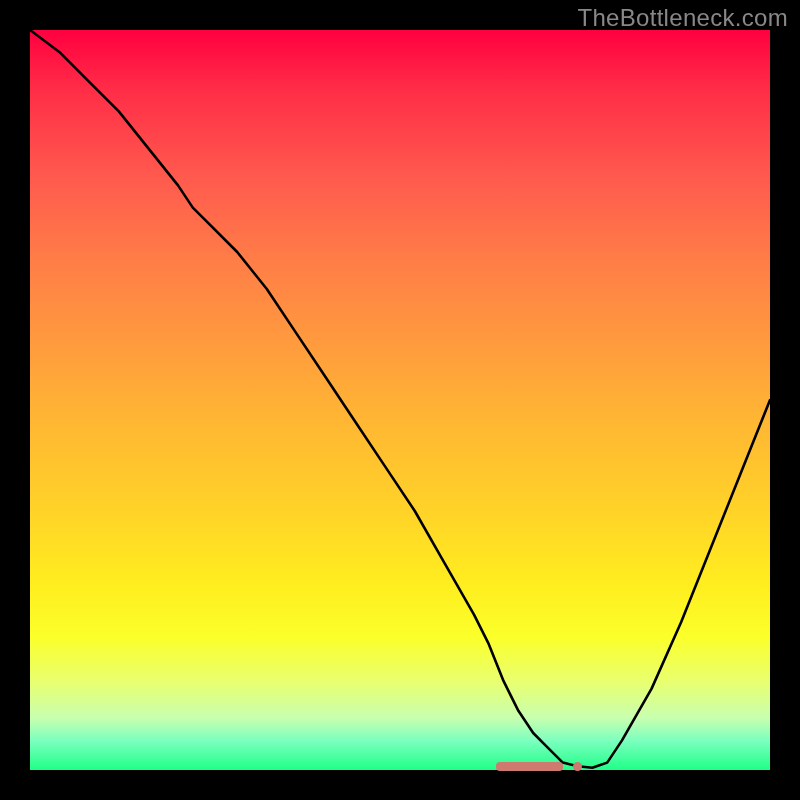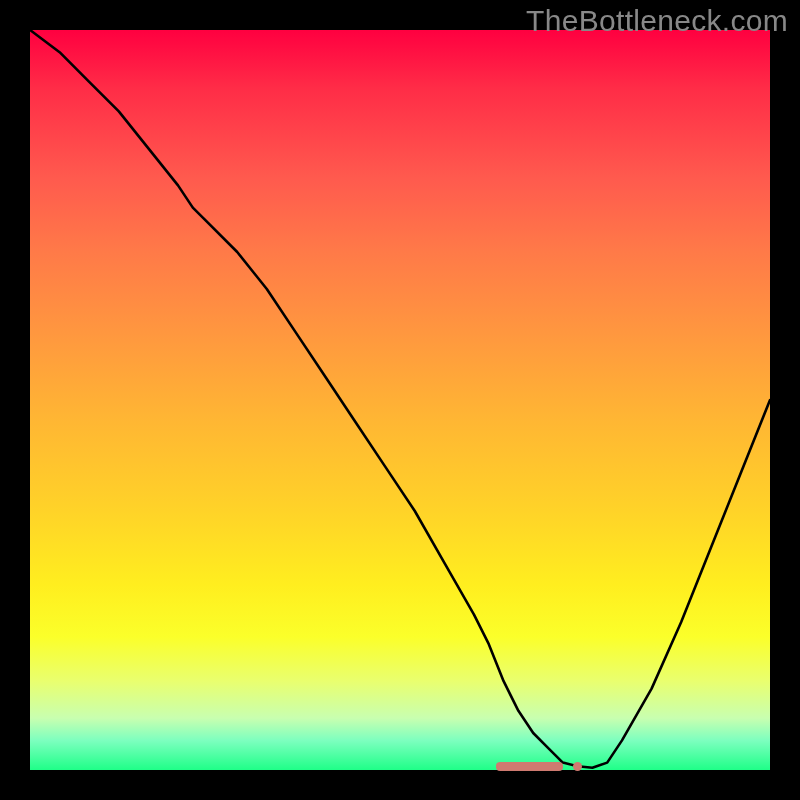--- a/index.html
+++ b/index.html
@@ -14,21 +14,21 @@
   .wrap {
     position: relative;
     width: 800px;
     height: 800px;
   }
   .watermark {
     position: absolute;
     top: 4px;
     right: 12px;
     color: #888;
-    font-size: 30px;
+    font-size: 24px;
     font-weight: 500;
     letter-spacing: 0.3px;
     z-index: 5;
   }
   .plot {
     position: absolute;
     left: 30px;
     top: 30px;
     width: 740px;
     height: 740px;

